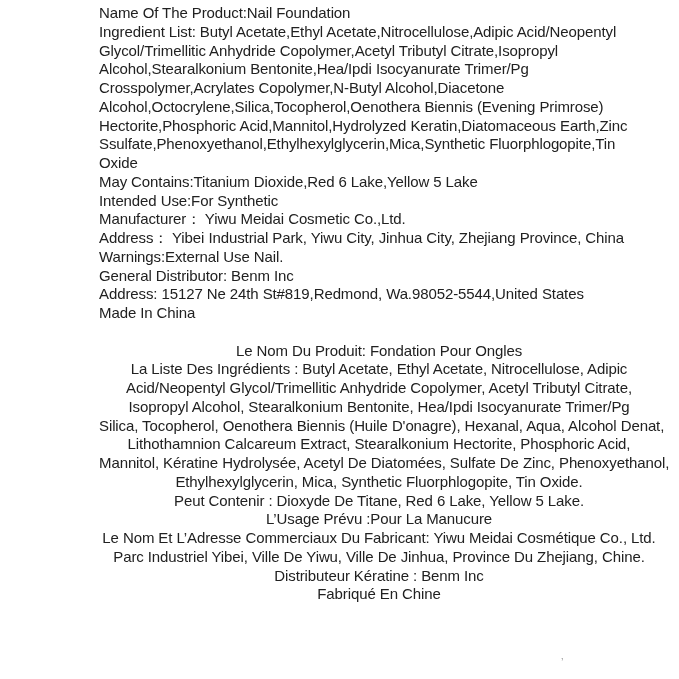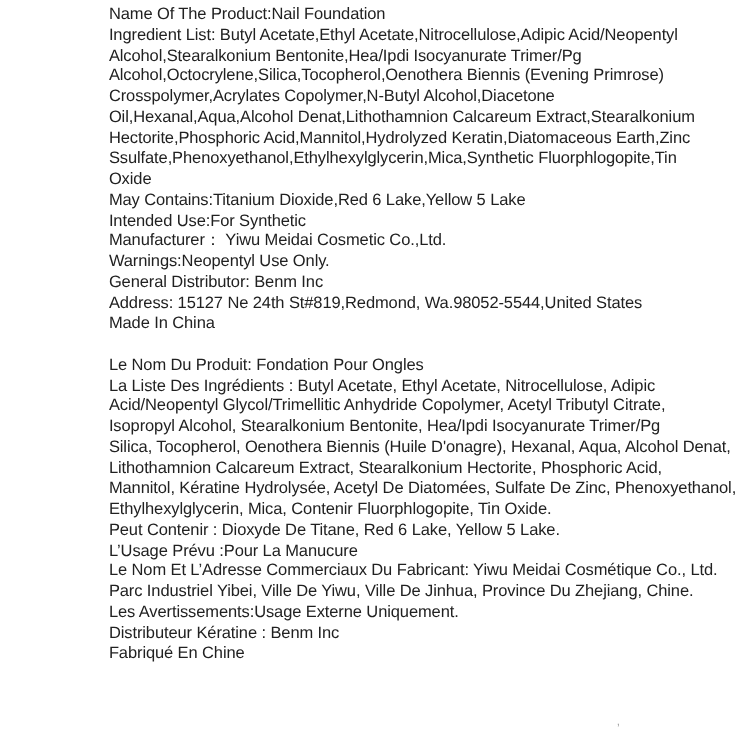--- a/index.html
+++ b/index.html
@@ -23,66 +23,67 @@
     font-size: 15px;
     letter-spacing: -0.1px;
   }
   .line {
     line-height: 18.76px;
     height: 18.76px;
     white-space: nowrap;
   }
   .section-fr {
     margin-top: 18.76px; 
+    text-align: center;
   }
   .stray-mark {
     position: absolute;
     left: 561px;
     top: 656px;
     color: #9a9a9a;
     font-size: 11px;
   }
 </style>
 </head>
 <body>
 
 <div class="label-doc">
 
   <div class="section-en">
     <div class="line">Name Of The Product:Nail Foundation</div>
     <div class="line">Ingredient List: Butyl Acetate,Ethyl Acetate,Nitrocellulose,Adipic Acid/Neopentyl</div>
+    <div class="line">Glycol/Trimellitic Anhydride Copolymer,Acetyl Tributyl Citrate,Isopropyl</div>
     <div class="line">Alcohol,Stearalkonium Bentonite,Hea/Ipdi Isocyanurate Trimer/Pg</div>
+    <div class="line">Crosspolymer,Acrylates Copolymer,N-Butyl Alcohol,Diacetone</div>
     <div class="line">Alcohol,Octocrylene,Silica,Tocopherol,Oenothera Biennis (Evening Primrose)</div>
-    <div class="line">Crosspolymer,Acrylates Copolymer,N-Butyl Alcohol,Diacetone</div>
-    <div class="line">Oil,Hexanal,Aqua,Alcohol Denat,Lithothamnion Calcareum Extract,Stearalkonium</div>
     <div class="line">Hectorite,Phosphoric Acid,Mannitol,Hydrolyzed Keratin,Diatomaceous Earth,Zinc</div>
     <div class="line">Ssulfate,Phenoxyethanol,Ethylhexylglycerin,Mica,Synthetic Fluorphlogopite,Tin</div>
     <div class="line">Oxide</div>
     <div class="line">May Contains:Titanium Dioxide,Red 6 Lake,Yellow 5 Lake</div>
     <div class="line">Intended Use:For Synthetic</div>
     <div class="line">Manufacturer： Yiwu Meidai Cosmetic Co.,Ltd.</div>
-    <div class="line">Warnings:Neopentyl Use Only.</div>
+    <div class="line">Address： Yibei Industrial Park, Yiwu City, Jinhua City, Zhejiang Province, China</div>
+    <div class="line">Warnings:External Use Nail.</div>
     <div class="line">General Distributor: Benm Inc</div>
     <div class="line">Address: 15127 Ne 24th St#819,Redmond, Wa.98052-5544,United States</div>
     <div class="line">Made In China</div>
   </div>
 
   <div class="section-fr">
     <div class="line">Le Nom Du Produit: Fondation Pour Ongles</div>
     <div class="line">La Liste Des Ingrédients : Butyl Acetate, Ethyl Acetate, Nitrocellulose, Adipic</div>
     <div class="line">Acid/Neopentyl Glycol/Trimellitic Anhydride Copolymer, Acetyl Tributyl Citrate,</div>
     <div class="line">Isopropyl Alcohol, Stearalkonium Bentonite, Hea/Ipdi Isocyanurate Trimer/Pg</div>
     <div class="line">Silica, Tocopherol, Oenothera Biennis (Huile D'onagre), Hexanal, Aqua, Alcohol Denat,</div>
     <div class="line">Lithothamnion Calcareum Extract, Stearalkonium Hectorite, Phosphoric Acid,</div>
     <div class="line">Mannitol, Kératine Hydrolysée, Acetyl De Diatomées, Sulfate De Zinc, Phenoxyethanol,</div>
-    <div class="line">Ethylhexylglycerin, Mica, Contenir Fluorphlogopite, Tin Oxide.</div>
+    <div class="line">Ethylhexylglycerin, Mica, Synthetic Fluorphlogopite, Tin Oxide.</div>
     <div class="line">Peut Contenir : Dioxyde De Titane, Red 6 Lake, Yellow 5 Lake.</div>
     <div class="line">L’Usage Prévu :Pour La Manucure</div>
     <div class="line">Le Nom Et L’Adresse Commerciaux Du Fabricant: Yiwu Meidai Cosmétique Co., Ltd.</div>
     <div class="line">Parc Industriel Yibei, Ville De Yiwu, Ville De Jinhua, Province Du Zhejiang, Chine.</div>
-    <div class="line">Les Avertissements:Usage Externe Uniquement.</div>
     <div class="line">Distributeur Kératine : Benm Inc</div>
     <div class="line">Fabriqué En Chine</div>
   </div>
 
 </div>
 
 <span class="stray-mark">’</span>
 
 </body></html>

